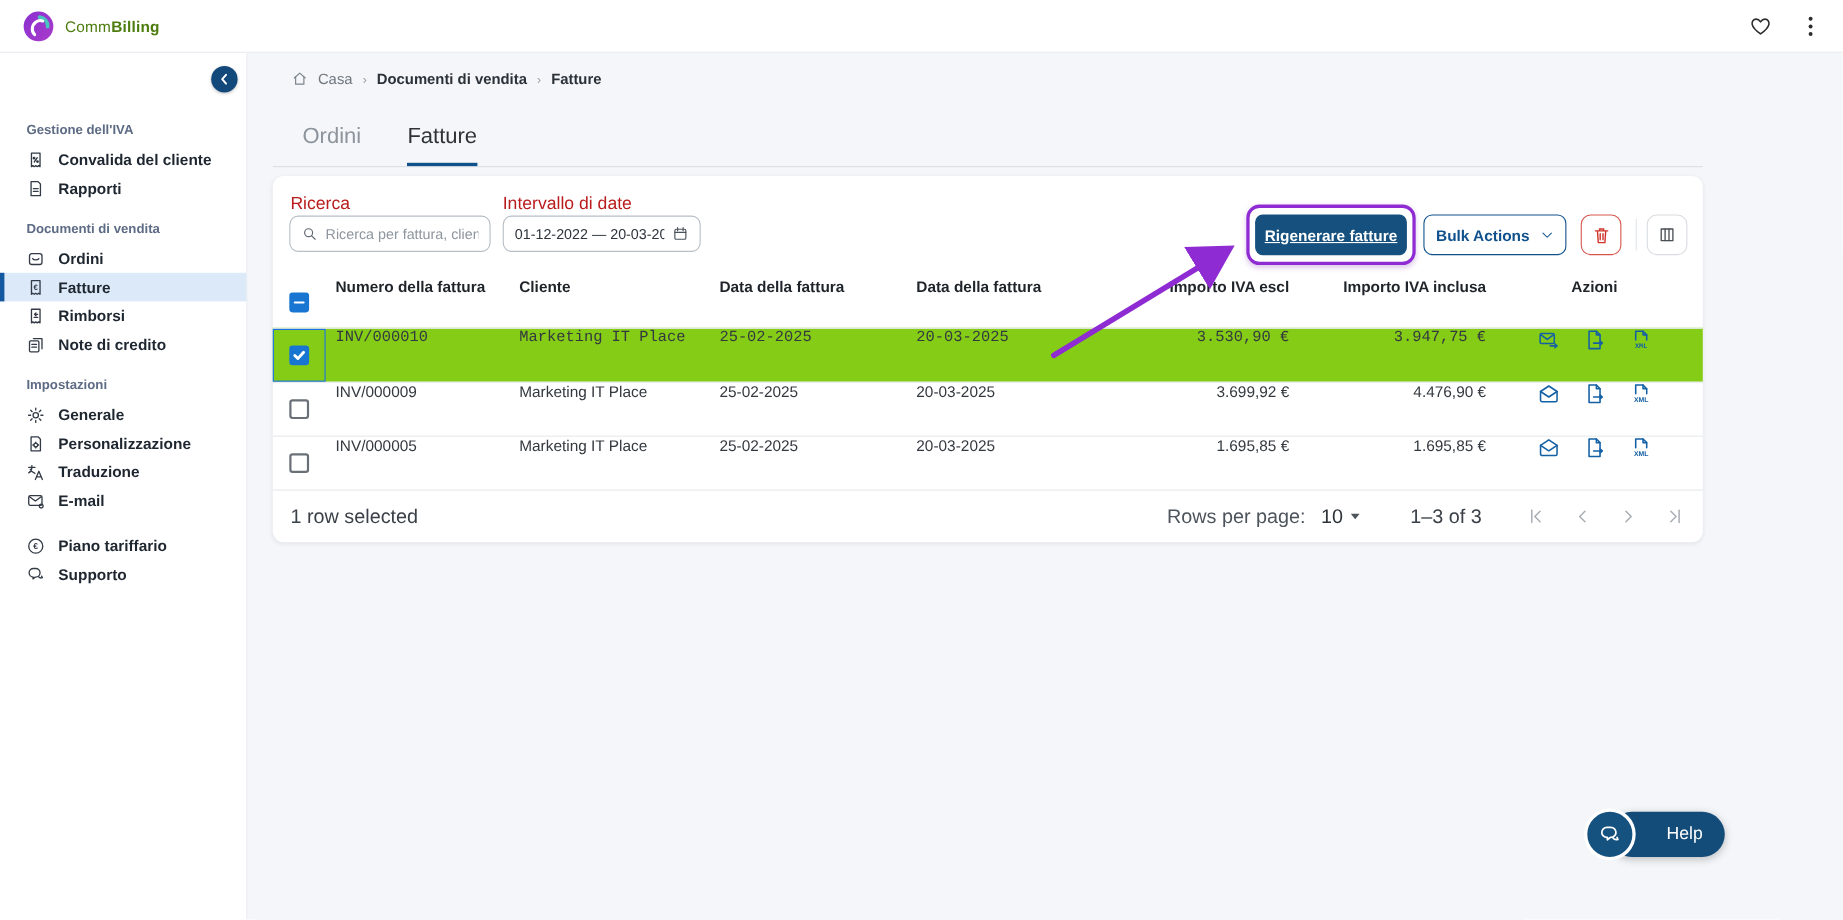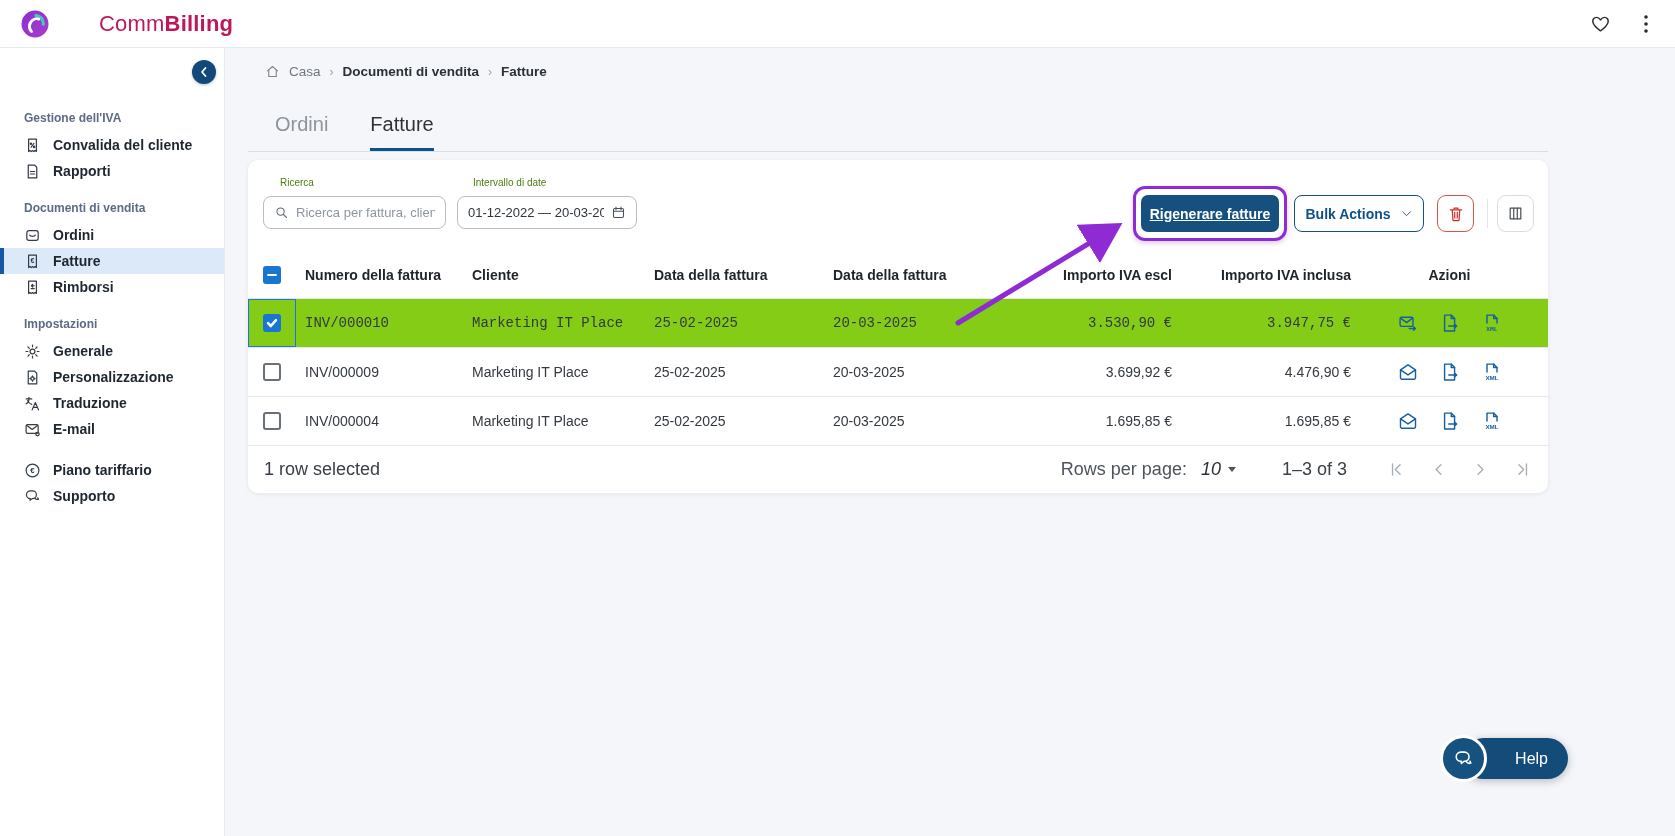--- a/index.html
+++ b/index.html
@@ -8,21 +8,21 @@
   body { position:relative; color:#22262b; }
 
   .i svg{display:block;width:100%;height:100%;fill:none;stroke:currentColor;
     stroke-width:1.7;stroke-linecap:round;stroke-linejoin:round;}
 
   
   .app-header{position:absolute;left:0;top:0;width:1675px;height:48px;background:#fff;
     border-bottom:1px solid #e8eaee;display:flex;align-items:center;padding:0 20px;z-index:30;}
   .brand{display:flex;align-items:center;gap:9px;}
   .logo-mark{width:30px;height:30px;}
-  .brand-text{font-size:22px;color:#be185d;letter-spacing:.2px;margin-left:40px;}
+  .brand-text{font-size:14px;color:#4d7c0f;letter-spacing:.2px;}
   .brand-text .bold{font-weight:800;}
   .header-right{margin-left:auto;display:flex;align-items:center;gap:26px;}
   .heart{width:21px;height:21px;color:#2c2c2c;cursor:pointer;}
   .kebab{width:18px;height:22px;color:#2c2c2c;cursor:pointer;}
 
   
   .sidebar{position:absolute;left:0;top:48px;width:225px;bottom:0;background:#fff;
     border-right:1px solid #e8eaee;z-index:20;}
   .collapse-btn{position:absolute;right:8px;top:12px;width:24px;height:24px;border-radius:50%;
     background:#12497a;color:#fff;display:flex;align-items:center;justify-content:center;
@@ -51,21 +51,21 @@
   .tabs{position:absolute;left:23px;top:56px;width:1300px;height:48px;
     border-bottom:1px solid #dadfe5;display:flex;align-items:flex-end;padding-left:27px;gap:42px;}
   .tab{font-size:20px;padding-bottom:12px;cursor:pointer;border-bottom:3px solid transparent;}
   .tab.inactive{color:#8d949c;}
   .tab.active{color:#2e3338;border-bottom-color:#10518c;font-weight:500;}
 
   
   .card{position:absolute;left:23px;top:112px;width:1300px;height:333px;background:#fff;
     border-radius:10px;box-shadow:0 1px 4px rgba(20,40,70,.08);}
 
-  .filter-label{position:absolute;font-size:10px;color:#4d7c0f;font-weight:400;margin-left:16px;}
+  .filter-label{position:absolute;font-size:16px;color:#b91c1c;font-weight:400;}
   .lab-search{left:16px;top:17px;}
   .lab-date{left:209px;top:17px;}
   .field{position:absolute;height:33px;border:1px solid #b8bec6;border-radius:8px;background:#fff;
     display:flex;align-items:center;padding:0 10px;gap:7px;}
   .f-search{left:15px;top:36px;width:183px;}
   .f-search .s-ic{width:15px;height:15px;color:#5f6770;flex:0 0 15px;}
   .f-search input{border:none;outline:none;flex:1;min-width:0;font-size:13px;
     font-family:inherit;color:#333;background:transparent;}
   .f-search input::placeholder{color:#8d959e;}
   .f-date{left:209px;top:36px;width:180px;justify-content:space-between;}
@@ -86,21 +86,21 @@
     justify-content:center;cursor:pointer;}
   .btn-trash .i{width:18px;height:18px;}
   .v-div{position:absolute;left:1239px;top:39px;width:1px;height:29px;background:#e2e5e9;}
   .btn-cols{position:absolute;left:1249px;top:35px;width:37px;height:37px;border:1px solid #d9dce0;
     border-radius:9px;background:#fff;color:#4a4f55;display:flex;align-items:center;
     justify-content:center;cursor:pointer;}
   .btn-cols .i{width:17px;height:17px;}
 
   
   .tbl{position:absolute;left:0;top:92px;width:1300px;}
-  .trow{display:flex;align-items:center;height:49px;border-top:1px solid #e5e8ec;}
+  .trow{display:flex;height:49px;border-top:1px solid #e5e8ec;}
   .trow.thead{height:46px;border-top:none;font-weight:700;color:#1f242a;}
   .trow.selected{background:#84cc16;font-family:Liberation Mono, monospace;}
   .col-check{width:48px;height:100%;display:flex;align-items:center;justify-content:center;flex:0 0 48px;}
   .col-check.outlined{border:1px solid #1a73e8;}
   .col-num{width:176px;padding-left:9px;flex:0 0 176px;}
   .col-cli{width:182px;flex:0 0 182px;}
   .col-d1{width:179px;flex:0 0 179px;}
   .col-d2{width:180px;flex:0 0 180px;}
   .col-exc{width:159px;flex:0 0 159px;text-align:right;}
   .col-inc{width:179px;flex:0 0 179px;text-align:right;}
@@ -116,21 +116,21 @@
   .cb .dash{width:10px;height:2.4px;background:#fff;border-radius:1px;}
   .act-ic{width:20px;height:20px;color:#1460a5;cursor:pointer;}
   .act-ic svg text{fill:currentColor;stroke:none;font-weight:700;}
 
   
   .tfoot{position:absolute;left:0;bottom:0;width:1300px;height:48px;border-top:1px solid #e5e8ec;
     display:flex;align-items:center;padding:0 16px;font-size:18px;}
   .sel-text{color:#3a4047;}
   .foot-right{margin-left:auto;display:flex;align-items:center;color:#4d545c;}
   .rpp-label{color:#4d545c;margin-right:14px;text-align:center;}
-  .rpp-value{display:flex;align-items:center;gap:7px;color:#2e3338;cursor:pointer;margin-right:46px;font-style:italic;}
+  .rpp-value{display:flex;align-items:center;gap:7px;color:#2e3338;cursor:pointer;margin-right:46px;}
   .rpp-caret{width:0;height:0;border-left:4.5px solid transparent;border-right:4.5px solid transparent;
     border-top:5px solid #4d545c;}
   .range{color:#3a4047;margin-right:40px;}
   .pg{display:flex;align-items:center;gap:23px;color:#a7adb4;}
   .pg .i{width:19px;height:19px;cursor:pointer;stroke-width:2;}
 
   
   .arrow-layer{position:absolute;left:0;top:0;width:1675px;height:836px;pointer-events:none;z-index:40;}
 
   
@@ -230,20 +230,30 @@
     <div class="nav-item">
       <span class="i nav-ic">
           <svg viewBox="0 0 24 24">
             <path d="M6.5 3h11v17.5l-1.8-1.3-1.8 1.3-1.9-1.3-1.9 1.3-1.8-1.3-1.8 1.3z"></path>
             <path d="M14.5 9.5h-4m0 0 1.8-1.8M10.5 9.5l1.8 1.8"></path>
             <path d="M10 13.5h4.5"></path>
           </svg>
         </span>
       <span class="nav-label">Rimborsi</span>
     </div>
+    <div class="nav-item">
+      <span class="i nav-ic">
+          <svg viewBox="0 0 24 24">
+            <path d="M9 4h11v13"></path>
+            <rect x="4" y="7" width="12" height="14" rx="1.5"></rect>
+            <path d="M7 11.5h6M7 15h6"></path>
+          </svg>
+        </span>
+      <span class="nav-label">Note di credito</span>
+    </div>
 
     <div class="nav-section">Impostazioni</div>
     <div class="nav-item">
       <span class="i nav-ic">
           <svg viewBox="0 0 24 24">
             <circle cx="12" cy="12" r="3.4"></circle>
             <path d="M12 2.8v2.6M12 18.6v2.6M2.8 12h2.6M18.6 12h2.6M5.5 5.5l1.9 1.9M16.6 16.6l1.9 1.9M18.5 5.5l-1.9 1.9M7.4 16.6l-1.9 1.9"></path>
           </svg>
         </span>
       <span class="nav-label">Generale</span>
@@ -459,21 +469,21 @@
                 <text x="12" y="21" font-size="7.5" text-anchor="middle">XML</text>
               </svg>
             </span>
         </div>
       </div>
 
       <div class="trow">
         <div class="col-check">
           <span class="cb unchecked"></span>
         </div>
-        <div class="col-num">INV/000004</div>
+        <div class="col-num">INV/000005</div>
         <div class="col-cli">Marketing IT Place</div>
         <div class="col-d1">25-02-2025</div>
         <div class="col-d2">20-03-2025</div>
         <div class="col-exc">1.695,85 €</div>
         <div class="col-inc">1.695,85 €</div>
         <div class="col-act icons">
           <span class="i act-ic">
               <svg viewBox="0 0 24 24">
                 <path d="M3 9.5l9-6 9 6V19a1.6 1.6 0 0 1-1.6 1.6H4.6A1.6 1.6 0 0 1 3 19z"></path>
                 <path d="M3 9.5l9 6 9-6"></path>

